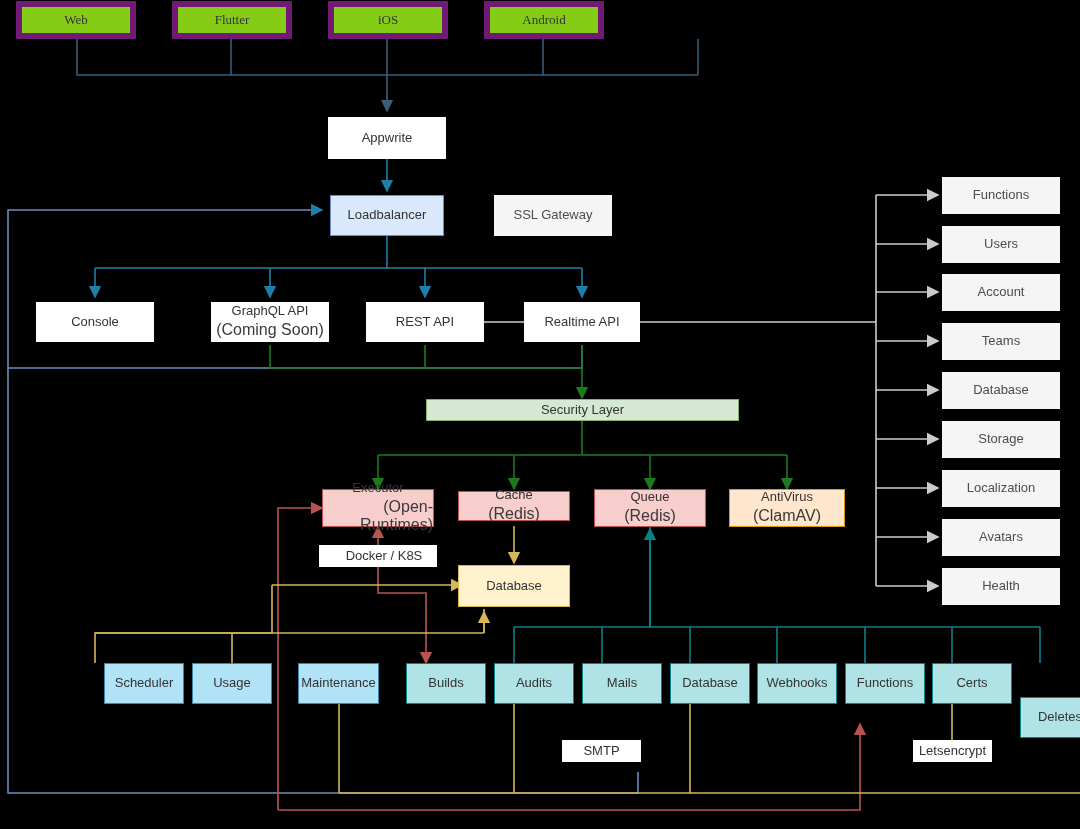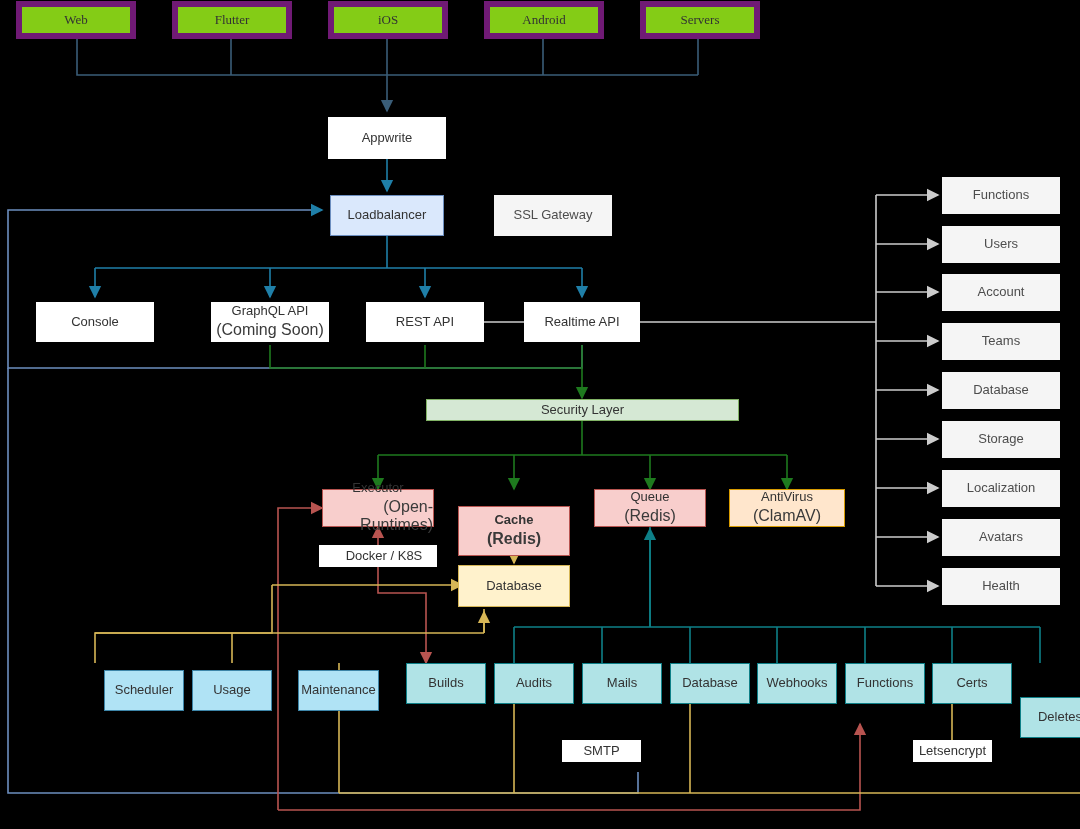--- a/index.html
+++ b/index.html
@@ -22,21 +22,21 @@
 
   
   .client   {background:#84cc16;border:6px solid #701a75;font-family:Liberation Serif, serif;}
   .white    {background:#ffffff;border:none;}
   .lb       {background:#dae8fc;border:1px solid #6c8ebf;}
   .grey     {background:#f5f5f5;border:1px solid #f5f5f5;color:#4d4d4d;}
   .seclayer {background:#d5e8d4;border:1px solid #82b366;}
   .redbox   {background:#f8cecc;border:1px solid #b85450;}
   .orangebox{background:#ffe6cc;border:1px solid #d79b00;}
   .yellowbox{background:#fff2cc;border:1px solid #d6b656;}
-  .bluewkr  {background:#b0e3f5;border:1px solid #3d85a8;margin-top:7px;}
+  .bluewkr  {background:#b0e3f5;border:1px solid #3d85a8;}
   .tealwkr  {background:#b0e3e6;border:1px solid #0e8088;margin-left:20px;}
 
   #watermark{
     position:absolute;left:762px;top:752px;
     display:flex;align-items:center;gap:6px;
     color:#ffffff;font-size:30px;letter-spacing:0px;
     white-space:nowrap;pointer-events:none;
   }
   #watermark .wm-text{font-family:"DejaVu Sans",sans-serif;font-size:30px;}
 </style>
@@ -169,23 +169,20 @@
   </div>
   <div class="node client" style="left:172px;top:1px;width:120px;height:38px;">
     <span>Flutter</span>
   </div>
   <div class="node client" style="left:328px;top:1px;width:120px;height:38px;">
     <span>iOS</span>
   </div>
   <div class="node client" style="left:484px;top:1px;width:120px;height:38px;">
     <span>Android</span>
   </div>
-  <div class="node client" style="left:640px;top:1px;width:120px;height:38px;">
-    <span>Servers</span>
-  </div>
 
   <div class="node white" style="left:328px;top:117px;width:118px;height:42px;">
     <span>Appwrite</span>
   </div>
 
   <div class="node lb" style="left:330px;top:195px;width:114px;height:41px;">
     <span>Loadbalancer</span>
   </div>
   <div class="node grey" style="left:494px;top:195px;width:118px;height:41px;">
     <span>SSL Gateway</span>
@@ -206,21 +203,21 @@
   </div>
 
   <div class="node seclayer" style="left:426px;top:399px;width:313px;height:22px;">
     <span>Security Layer</span>
   </div>
 
   <div class="node redbox" style="left:322px;top:489px;width:112px;height:38px;">
     <span>Executor</span>
     <span class="sub">(Open-Runtimes)</span>
   </div>
-  <div class="node redbox" style="left:458px;top:506px;width:112px;height:50px;font-weight:bold;">
+  <div class="node redbox" style="left:458px;top:491px;width:112px;height:30px;">
     <span>Cache</span>
     <span class="sub">(Redis)</span>
   </div>
   <div class="node redbox" style="left:594px;top:489px;width:112px;height:38px;">
     <span>Queue</span>
     <span class="sub">(Redis)</span>
   </div>
   <div class="node orangebox" style="left:729px;top:489px;width:116px;height:38px;">
     <span>AntiVirus</span>
     <span class="sub">(ClamAV)</span>

